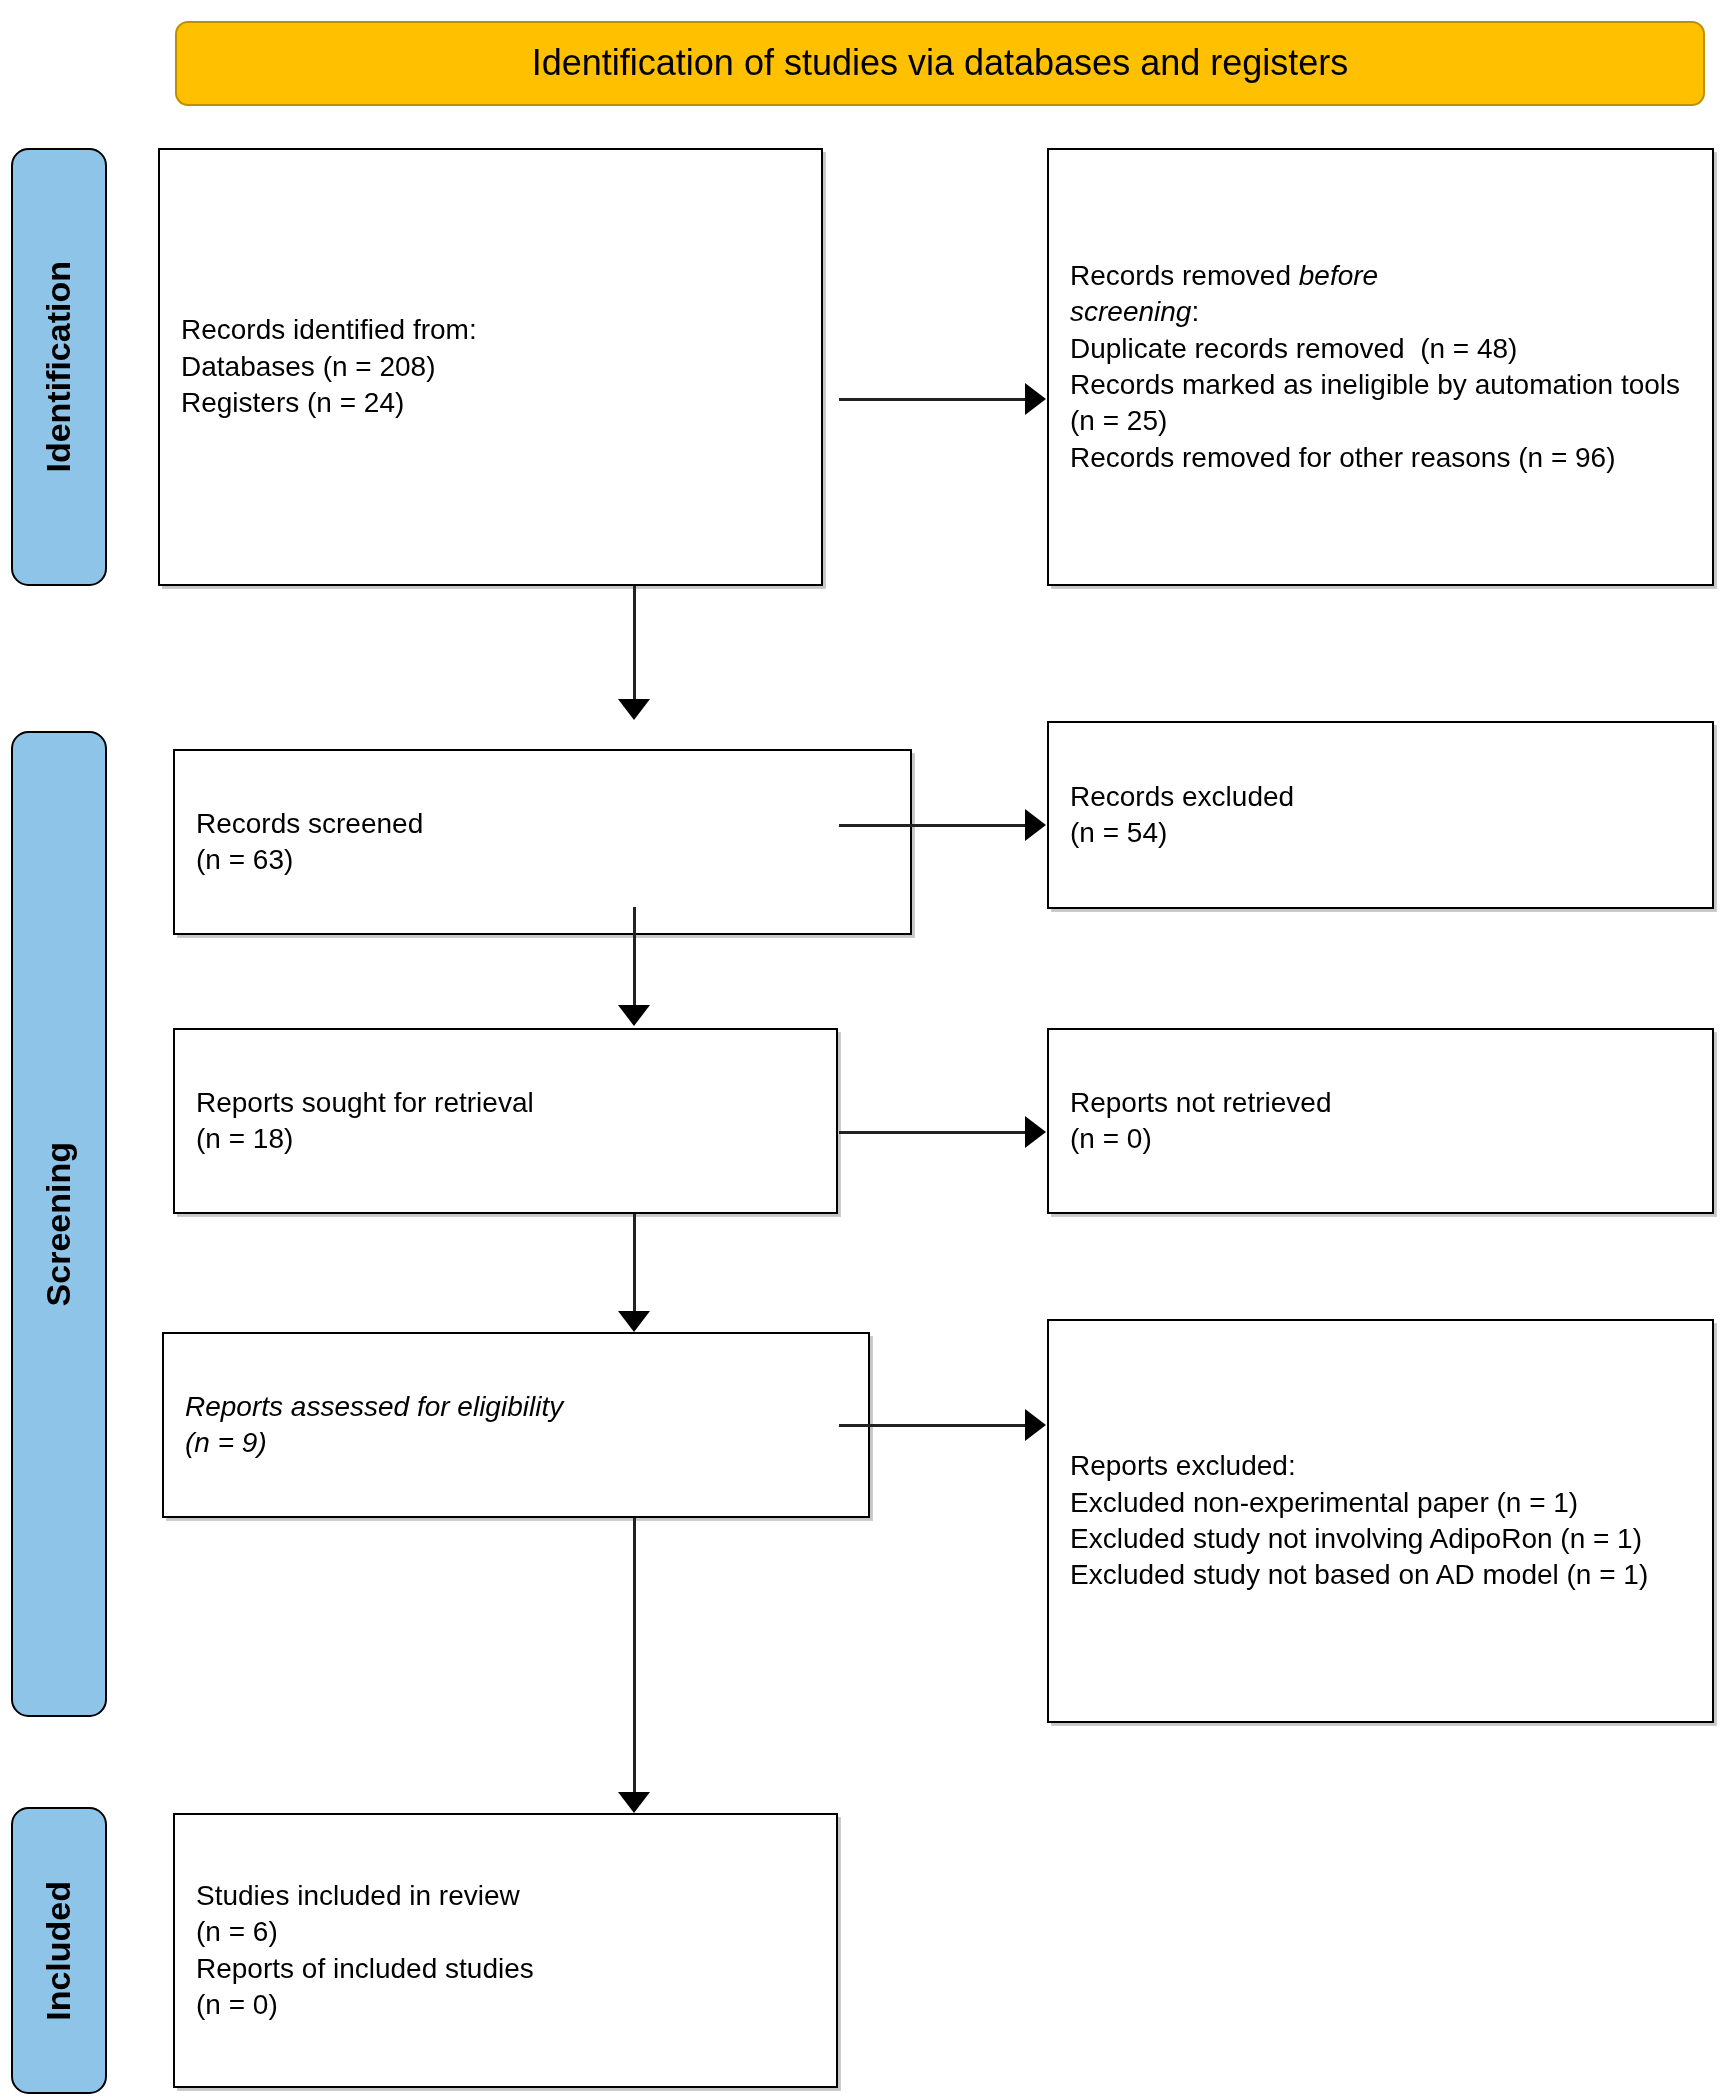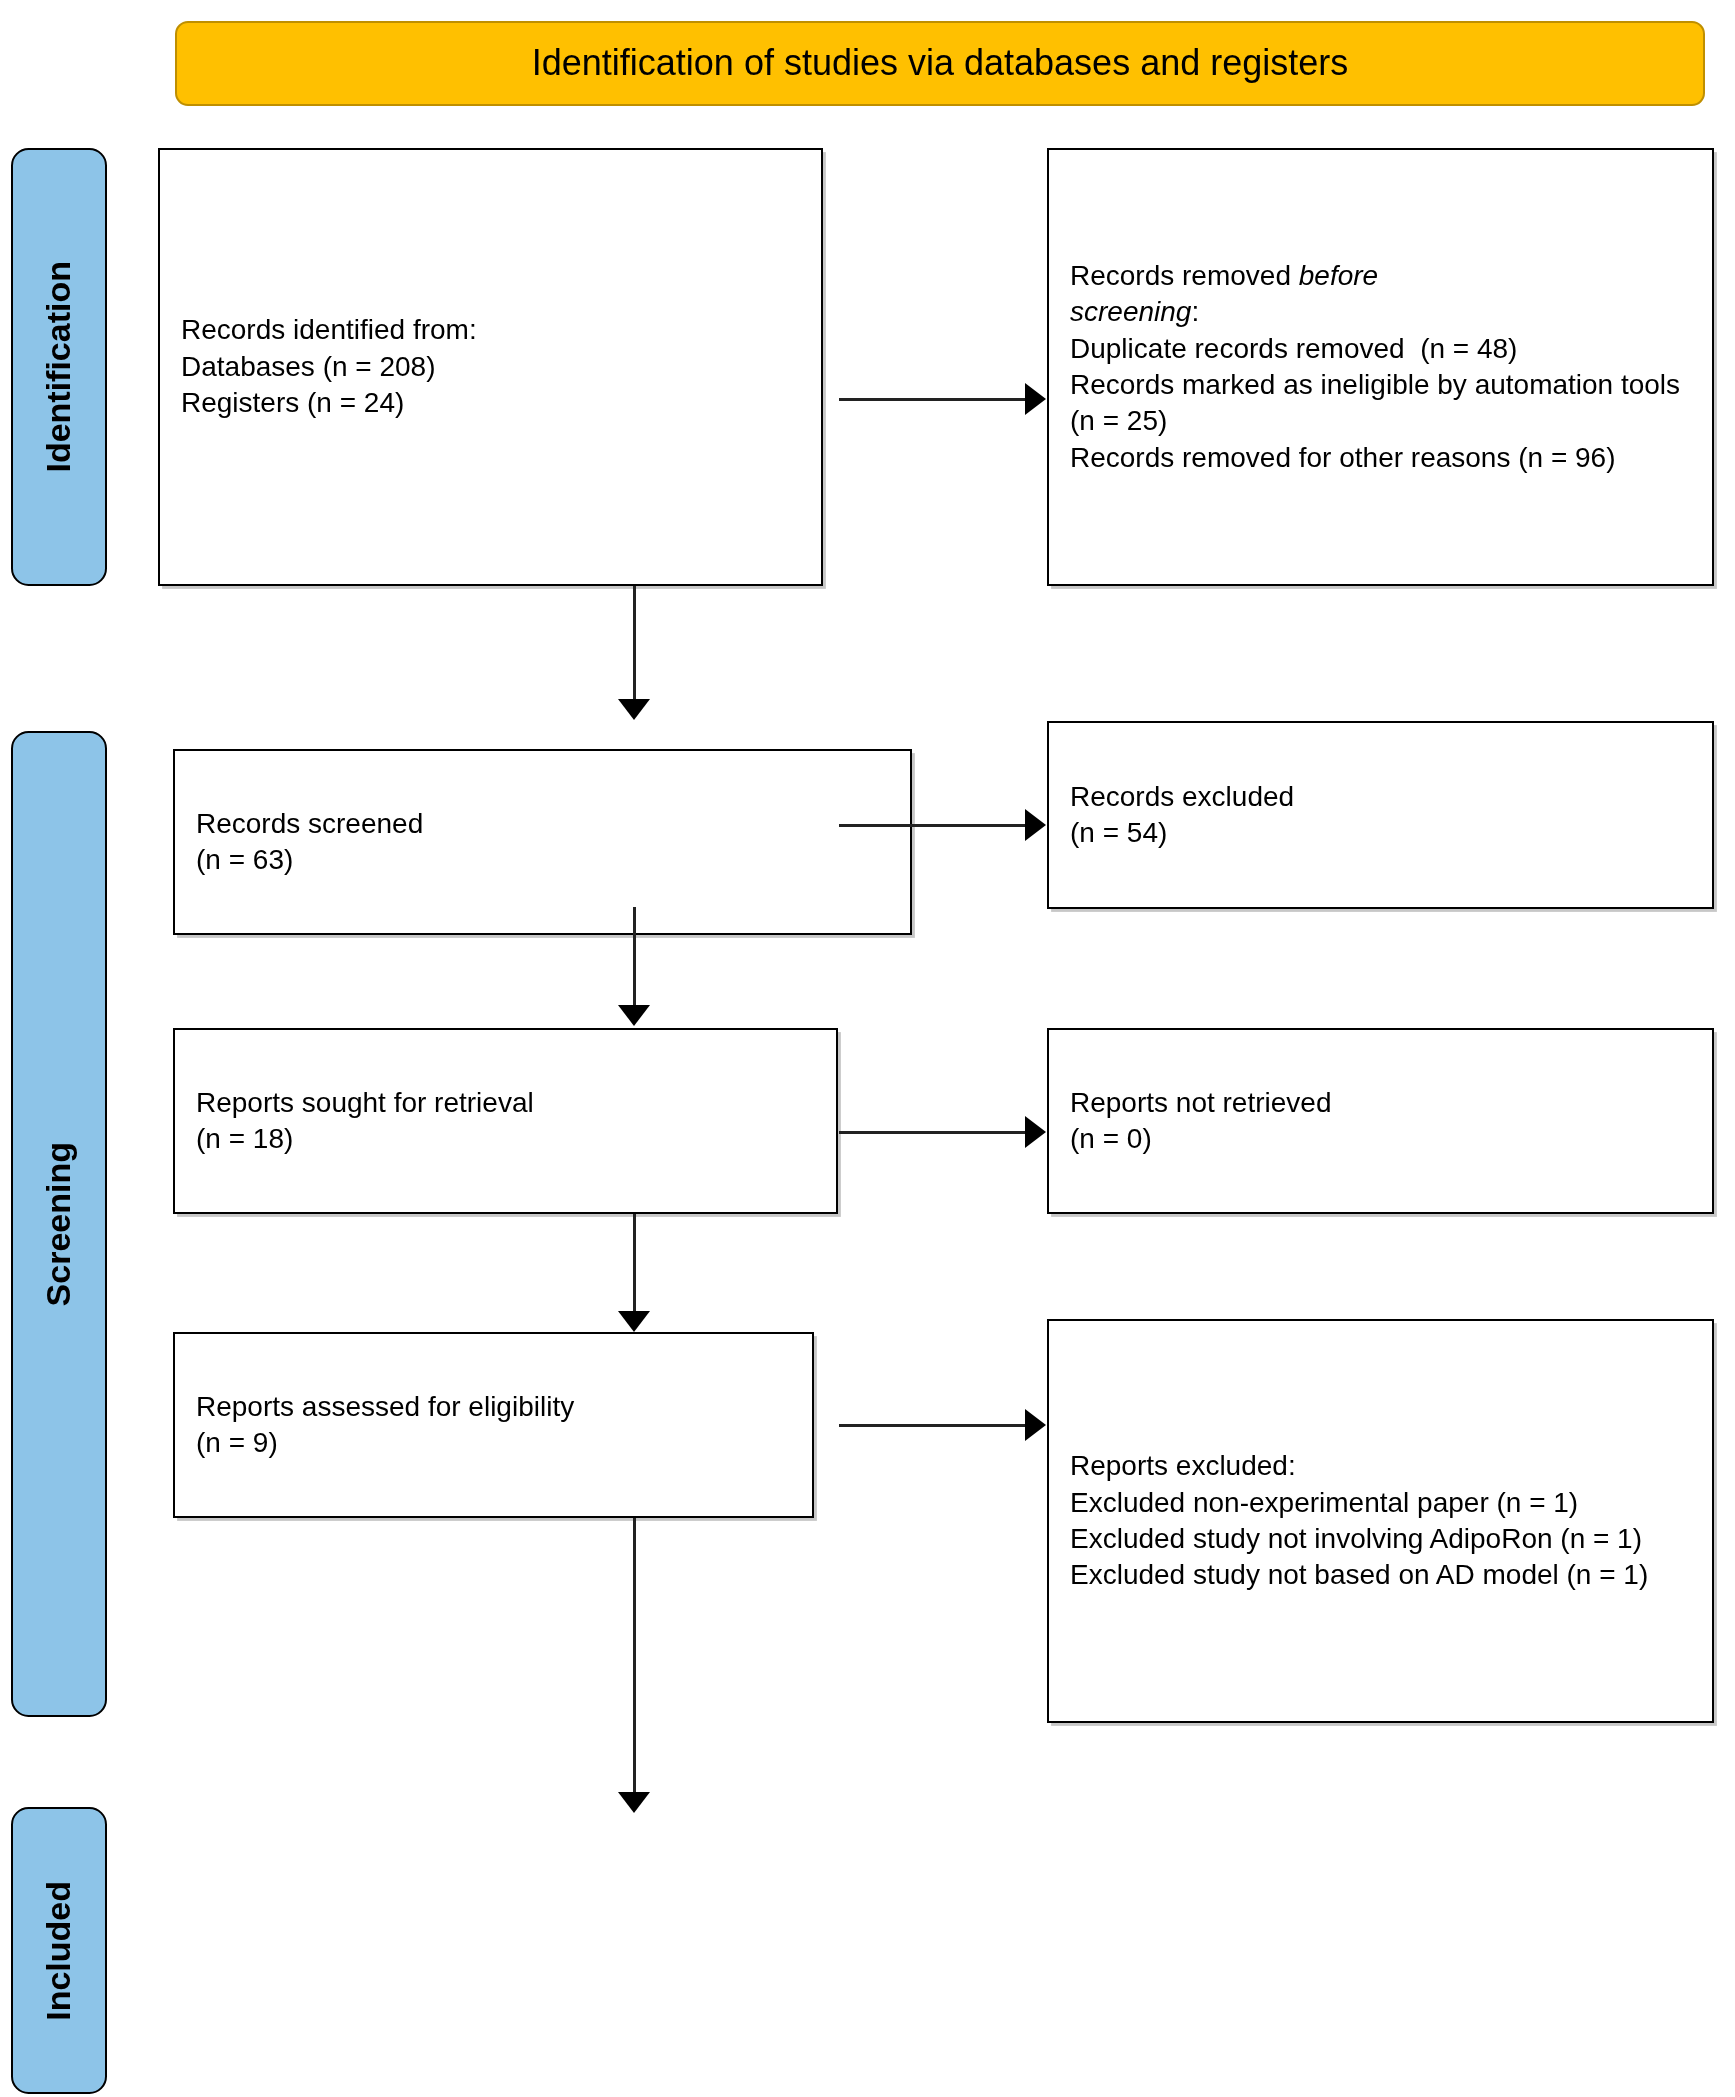--- a/index.html
+++ b/index.html
@@ -111,31 +111,37 @@
 
   <div class="box" style="left:1047px;top:1028px;width:667px;height:186px;">
     <div class="box-text"><span>Reports not retrieved</span>
 <span>(n = 0)</span></div>
   </div>
 
   <div class="arrow-h" style="left:839px;top:1131px;width:187px;"></div>
 
   <div class="arrow-v" style="left:633px;top:1214px;height:98px;"></div>
 
-  <div class="box" style="left:173px;top:1332px;width:641px;height:186px;">
+  <div class="box" style="left:162px;top:1332px;width:708px;height:186px;font-style:italic;">
     <div class="box-text"><span>Reports assessed for eligibility</span>
 <span>(n = 9)</span></div>
   </div>
 
   <div class="box" style="left:1047px;top:1319px;width:667px;height:404px;">
     <div class="box-text"><span>Reports excluded:</span>
 <span>Excluded non-experimental paper (n = 1)</span>
 <span>Excluded study not involving AdipoRon (n = 1)</span>
 <span>Excluded study not based on AD model (n = 1)</span></div>
   </div>
 
   <div class="arrow-h" style="left:839px;top:1424px;width:187px;"></div>
 
   <div class="arrow-v" style="left:633px;top:1518px;height:275px;"></div>
 
+  <div class="box" style="left:173px;top:1813px;width:665px;height:275px;">
+    <div class="box-text"><span>Studies included in review</span>
+<span>(n = 6)</span>
+<span>Reports of included studies</span>
+<span>(n = 0)</span></div>
+  </div>
 
 </div>
 
 
 </body></html>

